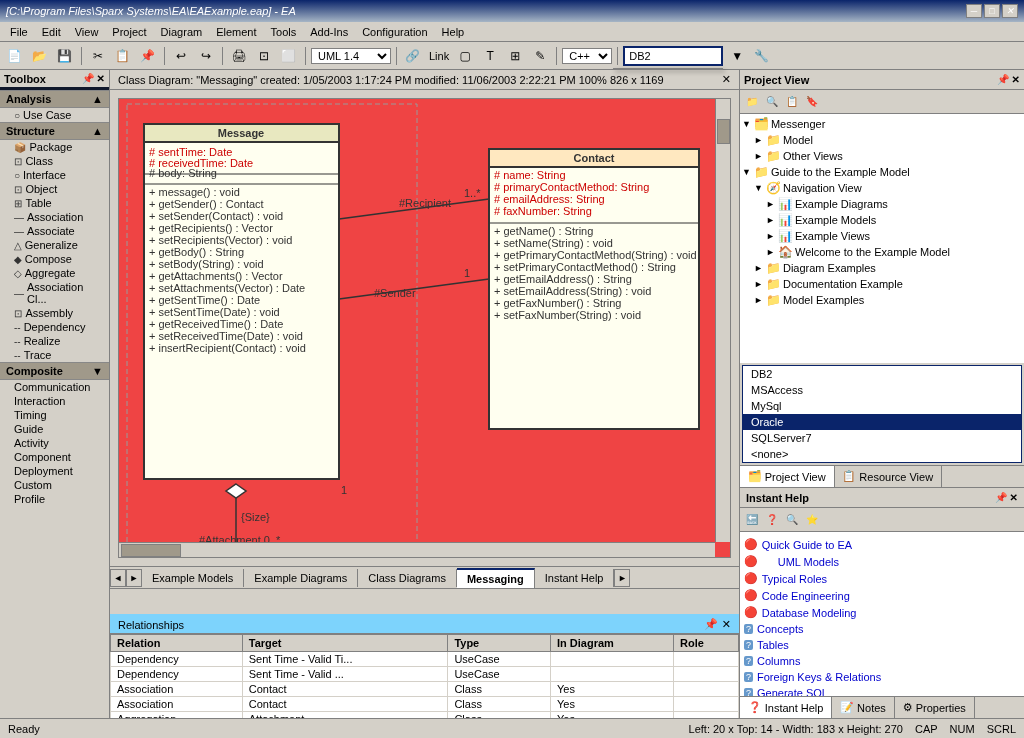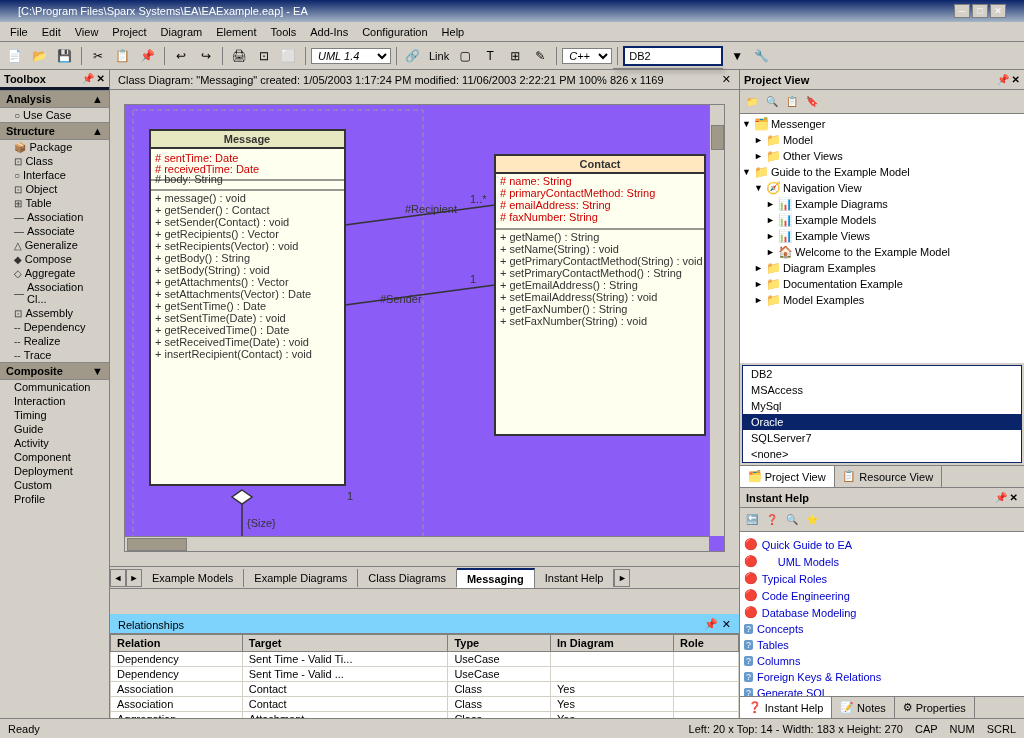--- a/index.html
+++ b/index.html
@@ -1,31 +1,31 @@
 <!DOCTYPE html>
 <html><head>
   <meta charset="utf-8">
   <style>
     * { box-sizing: border-box; margin: 0; padding: 0; font-family: 'Segoe UI', Tahoma, Geneva, Verdana, sans-serif; font-size: 11px; }
     body { background: #d4d0c8; overflow: hidden; width: 1024px; height: 738px; }
     
     
-    #title-bar { background: linear-gradient(to bottom, #0a246a, #a6b5c5); color: white; padding: 3px 18px; display: flex; align-items: center; justify-content: space-between; height: 22px; }
+    #title-bar { background: linear-gradient(to bottom, #0a246a, #a6b5c5); color: white; padding: 3px 6px; display: flex; align-items: center; justify-content: space-between; height: 22px; font-style: italic; }
     #title-bar-controls { display: flex; gap: 2px; }
     .title-btn { width: 16px; height: 14px; background: #d4d0c8; border: 1px solid #808080; font-size: 9px; display: flex; align-items: center; justify-content: center; cursor: pointer; }
     
     
     #menu-bar { background: #d4d0c8; border-bottom: 1px solid #808080; padding: 2px 4px; display: flex; gap: 2px; height: 20px; align-items: center; }
     .menu-item { padding: 2px 6px; cursor: pointer; font-size: 11px; }
     
     
     #toolbar { background: #d4d0c8; border-bottom: 1px solid #808080; padding: 2px 4px; display: flex; align-items: center; gap: 3px; height: 28px; }
     .toolbar-btn { width: 22px; height: 22px; background: #d4d0c8; border: 1px solid transparent; display: flex; align-items: center; justify-content: center; cursor: pointer; font-size: 12px; }
     .toolbar-sep { width: 1px; height: 18px; background: #808080; margin: 0 2px; }
-    .toolbar-select { height: 16px; background: white; border: 1px solid #808080; padding: 0 2px; font-size: 11px; font-style: italic; }
+    .toolbar-select { height: 16px; background: white; border: 1px solid #808080; padding: 0 2px; font-size: 11px; }
     .toolbar-input { height: 20px; background: white; border: 1px solid #808080; padding: 0 4px; font-size: 11px; width: 80px; }
     
     
     #main-layout { display: flex; height: calc(738px - 22px - 20px - 28px - 20px); }
     
     
     #toolbox { width: 110px; background: #d4d0c8; border-right: 1px solid #808080; display: flex; flex-direction: column; overflow: hidden; }
     #toolbox-header { background: #d4d0c8; border-bottom: 3px solid #0f172a; padding: 2px 4px; display: flex; justify-content: space-between; align-items: center; font-weight: bold; font-size: 11px; height: 20px; }
     #toolbox-header-icons { display: flex; gap: 2px; }
     .toolbox-item { padding: 1px 4px 1px 14px; cursor: pointer; display: flex; align-items: center; gap: 3px; }
@@ -279,21 +279,21 @@
     </div>
   </div>
 
   <div id="center-area">
 
     <div id="diagram-header">
       <span>Class Diagram: "Messaging"  created: 1/05/2003 1:17:24 PM  modified: 11/06/2003 2:22:21 PM  100%  826 x 1169</span>
       <span style="cursor:pointer;">✕</span>
     </div>
 
-    <div id="diagram-canvas" style="flex:1; position:relative; margin:14px; border:1px solid #808080; background:#8b5cf6; overflow:hidden;text-decoration:underline;">
+    <div id="diagram-canvas" style="flex:1; position:relative; margin:8px; border:1px solid #808080; background:#ef4444; overflow:hidden;text-decoration:underline;">
 
       <svg width="100%" height="100%" style="position:absolute;top:0;left:0;">
 
         <rect x="8" y="5" width="290" height="445" fill="none" stroke="#999" stroke-dasharray="5,3" stroke-width="1"></rect>
 
         <rect x="25" y="25" width="195" height="355" fill="#fffff0" stroke="#333" stroke-width="2"></rect>
         <rect x="25" y="25" width="195" height="18" fill="#e8e8c0" stroke="#333" stroke-width="2"></rect>
         <text x="122" y="38" text-anchor="middle" font-size="11" font-weight="bold" fill="#333">Message</text>
         <line x1="25" y1="75" x2="220" y2="75" stroke="#333" stroke-width="1"></line>
 

